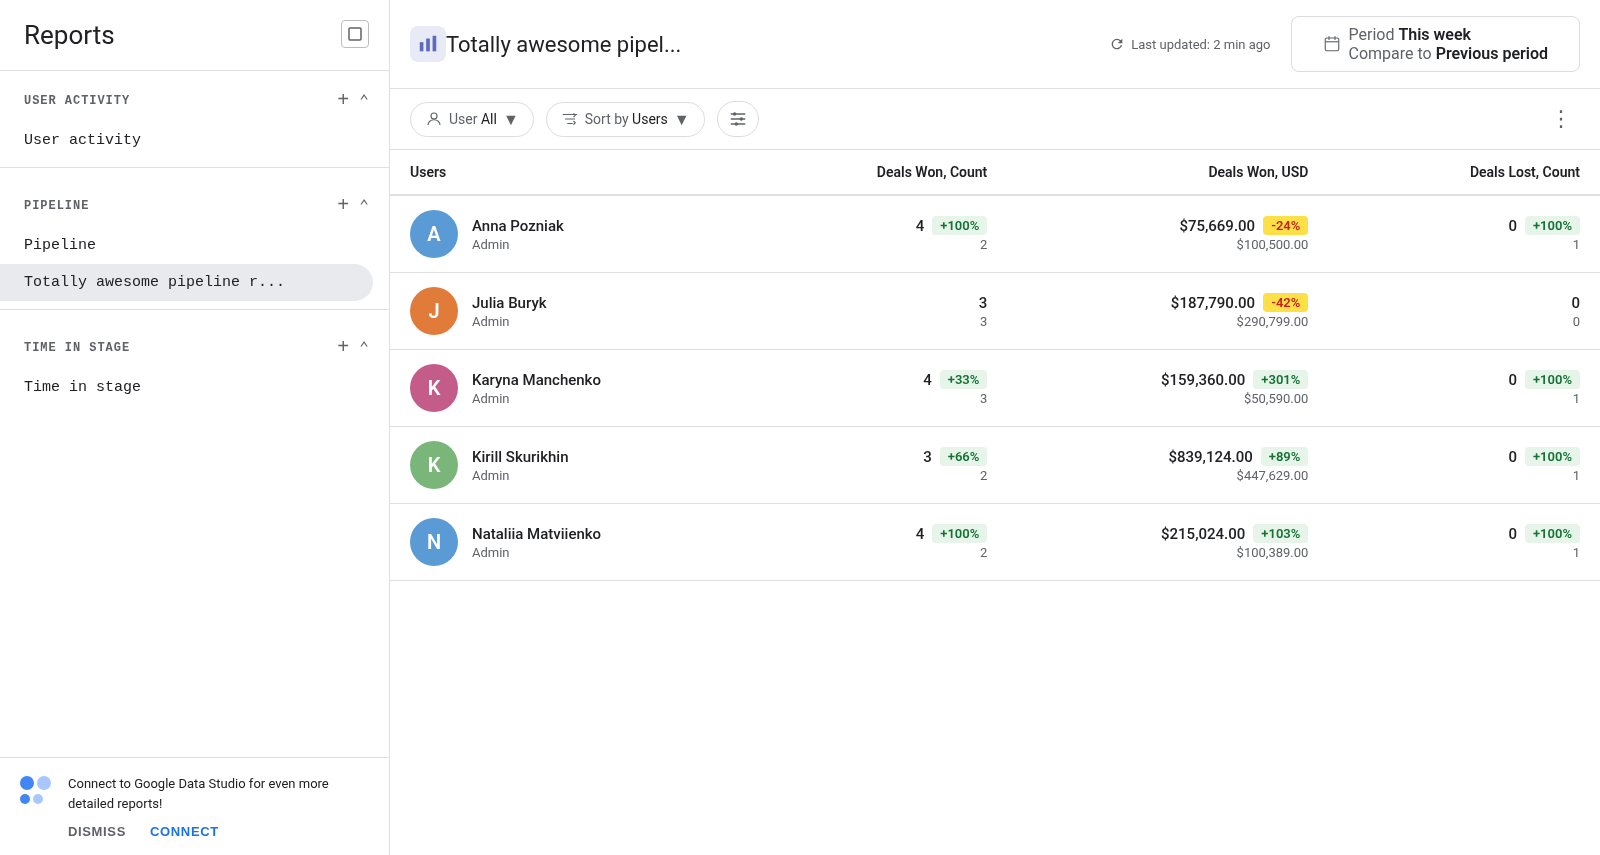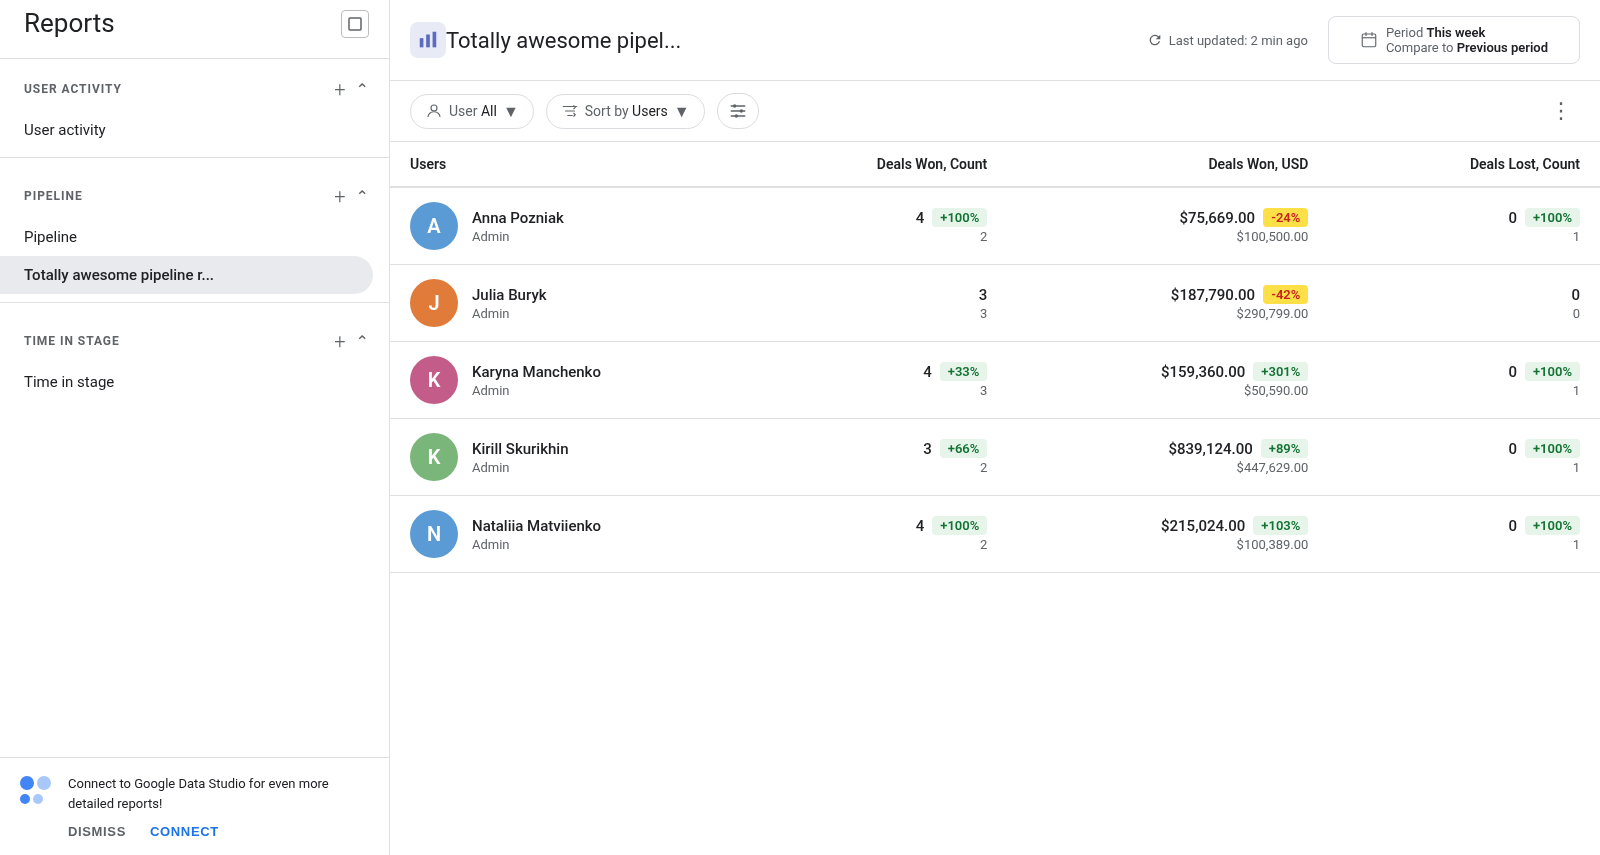--- a/index.html
+++ b/index.html
@@ -10,40 +10,41 @@
       width: 390px;
       min-width: 390px;
       border-right: 1px solid #e0e0e0;
       display: flex;
       flex-direction: column;
       background: #fff;
       height: 100%;
     }
     .sidebar-header {
       display: flex;
-      align-items: flex-end;
+      align-items: flex-start;
       justify-content: space-between;
-      padding: 8px 20px 20px 24px;
+      padding: 20px 20px 20px 24px;
       border-bottom: 1px solid #e0e0e0;
     }
     .sidebar-title {
       font-size: 26px;
       font-weight: 400;
       color: #202124;
     }
     .sidebar-collapse-btn {
       width: 28px; height: 28px;
       border: 1.5px solid #bdbdbd;
       border-radius: 4px;
       display: flex; align-items: center; justify-content: center;
       cursor: pointer;
       background: #fff;
     }
     .sidebar-section {
       padding: 0;
+      font-family: Liberation Mono, monospace;
     }
     .sidebar-section-header {
       display: flex;
       align-items: center;
       justify-content: space-between;
       padding: 18px 20px 10px 24px;
     }
     .sidebar-section-title {
       font-size: 12px;
       font-weight: 700;
@@ -148,21 +149,21 @@
     }
     .topbar-updated {
       display: flex; align-items: center; gap: 6px;
       font-size: 13px; color: #5f6368;
     }
     .topbar-period {
       display: flex; align-items: center; gap: 8px;
       border: 1px solid #dadce0;
       border-radius: 8px;
       padding: 8px 31px;
-      font-size: 13px;
+      font-size: 16px;
       color: #202124;
       margin-left: 20px;
     }
     .topbar-period .period-label { color: #5f6368; }
     .topbar-period .period-value { font-weight: 600; }
 
     
     .filters-bar {
       display: flex;
       align-items: center;

